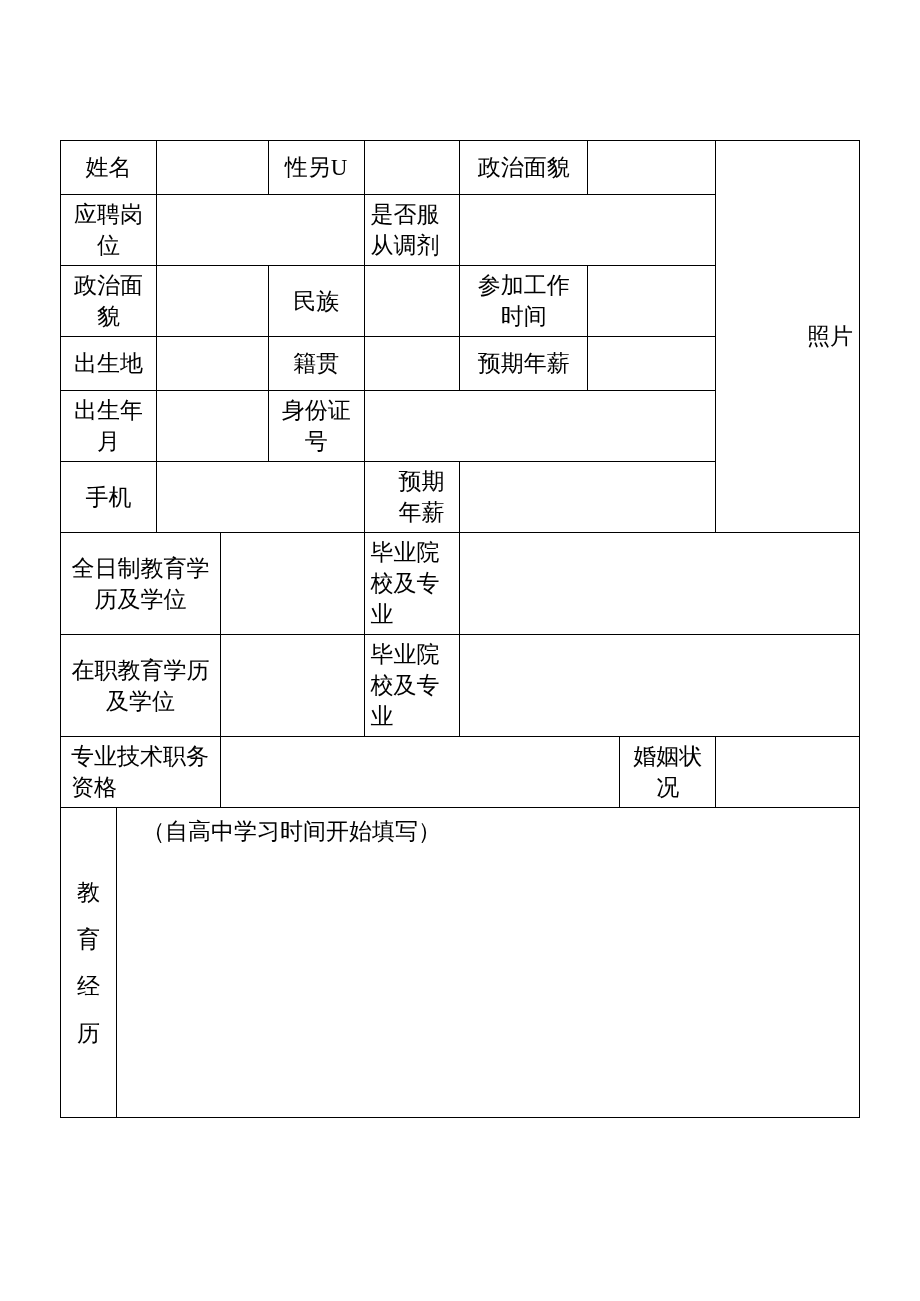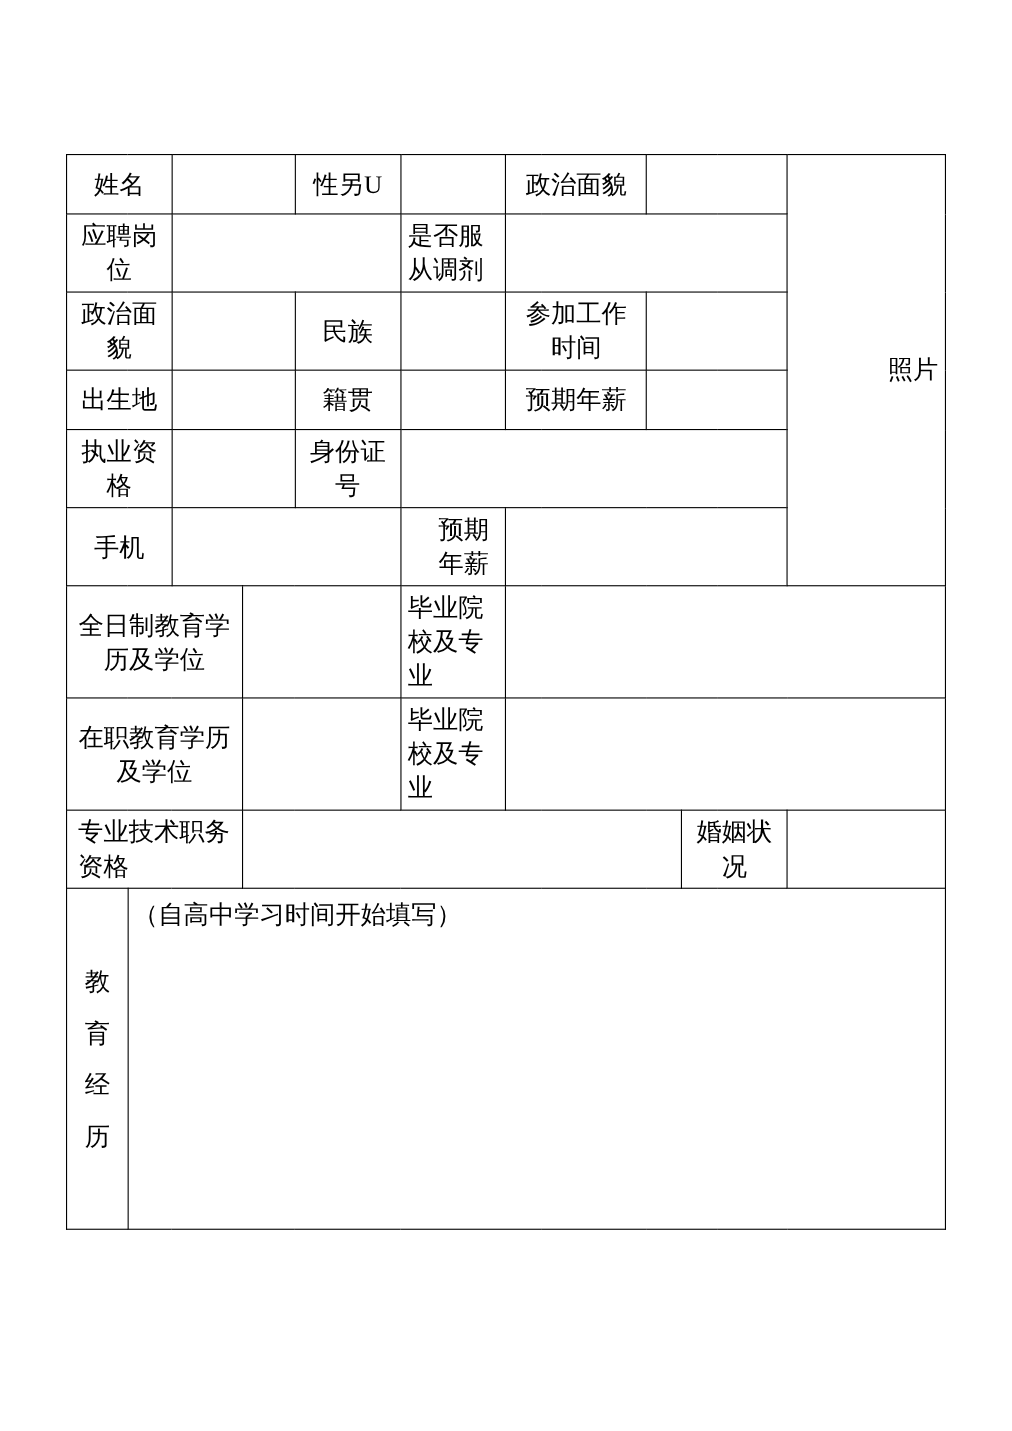--- a/index.html
+++ b/index.html
@@ -31,21 +31,21 @@
       border: 1px solid #000;
       padding: 4px 6px;
       vertical-align: middle;
       height: 54px;
       font-size: 23px;
       text-align: left;
       word-break: break-all;
     }
     td.center { text-align: right; }
     td.label { text-align: center; }
-    td.edu-row { height: 310px; vertical-align: top; padding-top: 8px; padding-left: 4px; font-family: Liberation Mono, monospace; }
+    td.edu-row { height: 310px; vertical-align: top; padding-top: 8px; padding-left: 25px; font-family: Liberation Mono, monospace; }
     td.edu-label { text-align: center; }
     .vchar { display: block; margin: 16px 0; }
   </style>
 </head>
 <body>
 
 <div class="page">
 
   <table>
     <colgroup>
@@ -93,21 +93,21 @@
     <tr>
       <td class="label" colspan="2">出生地</td>
       <td colspan="2"></td>
       <td class="label">籍贯</td>
       <td></td>
       <td class="label" colspan="2">预期年薪</td>
       <td colspan="3"></td>
     </tr>
 
     <tr style="height:62px;">
-      <td class="label" colspan="2" style="vertical-align:bottom;">执业资格</td>
+      <td class="label" colspan="2" style="vertical-align:bottom;">出生年月</td>
       <td colspan="2"></td>
       <td class="label" style="vertical-align:bottom;">身份证号</td>
       <td colspan="6"></td>
     </tr>
 
     <tr>
       <td class="label" colspan="2">手机</td>
       <td colspan="3"></td>
       <td style="vertical-align:bottom;padding-left:34px;">预期年薪</td>
       <td colspan="5"></td>

